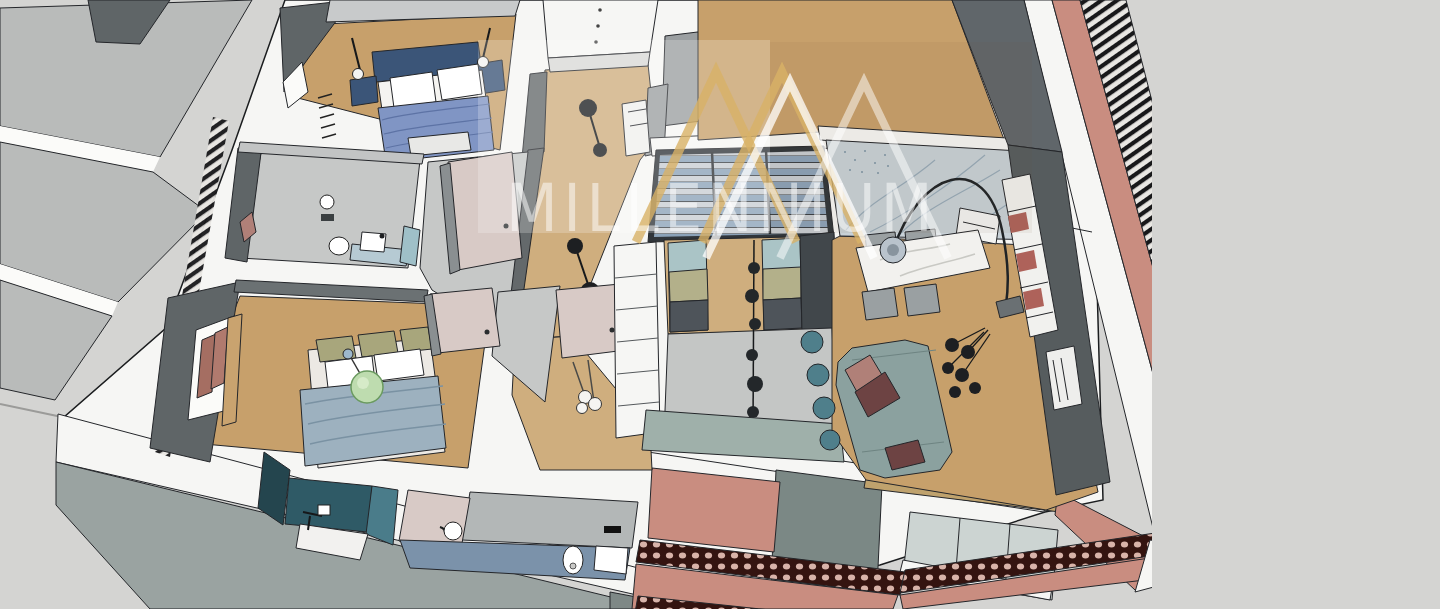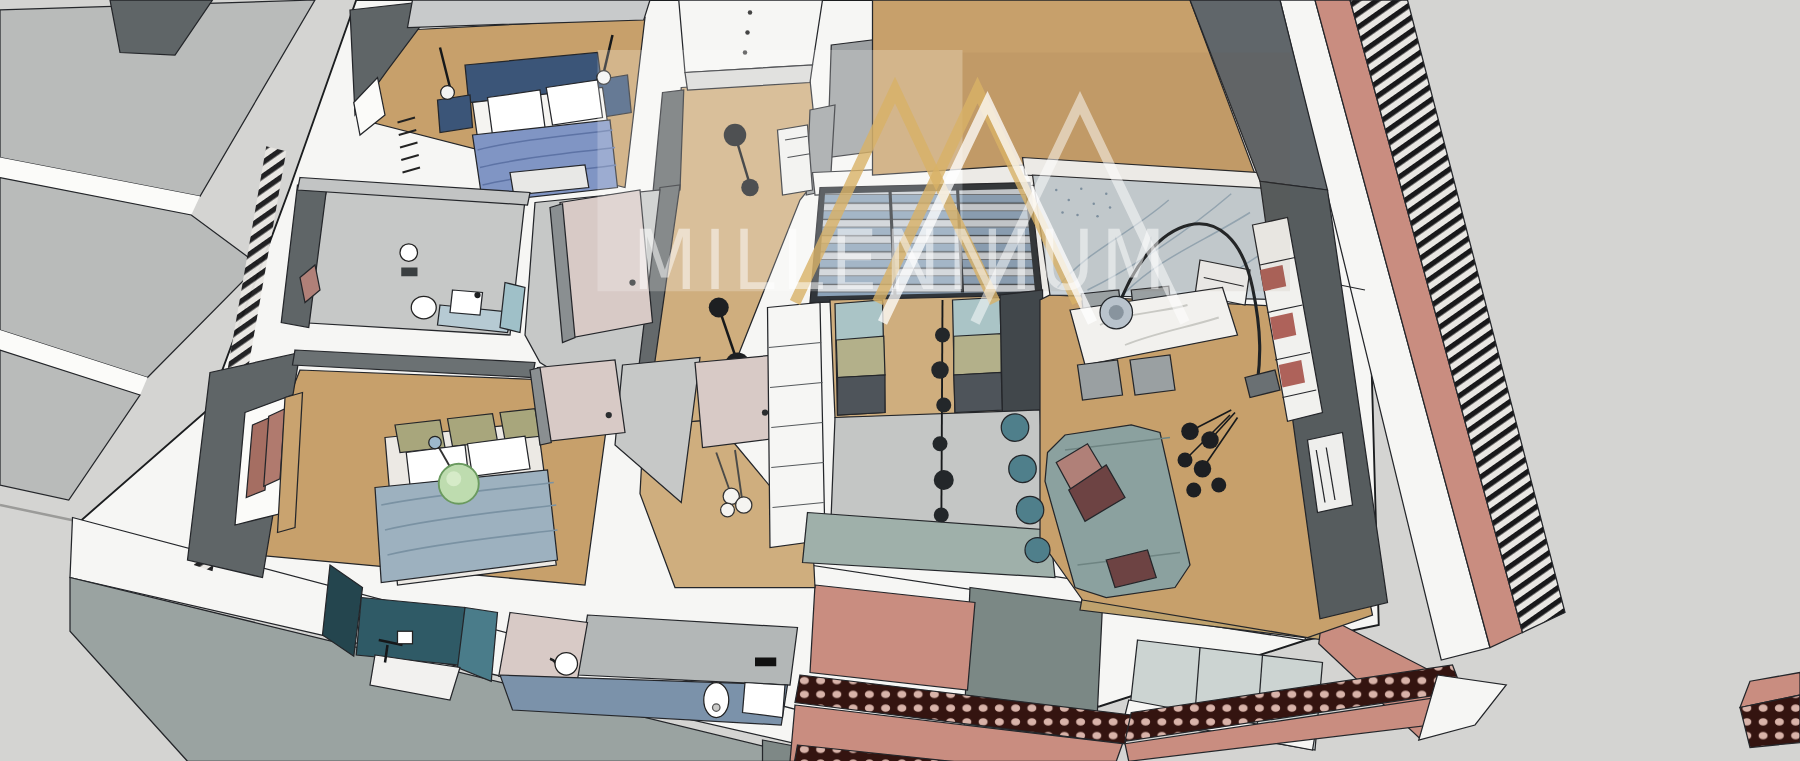--- a/index.html
+++ b/index.html
@@ -1,16 +1,16 @@
 <!DOCTYPE html>
 <html style="--bg: #d4d4d2; --wallWhite: #f6f6f4; --gLight: #b9bbba; --gMid: #9aa3a1; --gDark: #5f6567; --gDark2: #565c5e; --wood: #c7a06b; --woodLight: #cfae7e; --salmon: #c98d80; --navy: #3b5578; --duvet1: #8095c4; --duvet2: #9db1bf; --teal: #2f5a66; --tealLight: #4a7c8a; --bathFloor: #7b92aa; --sofa: #8ba19f; --maroon: #6d4343; --rose: #b08078; --green: #bedcaf; --gold: #d8b266; --marble: #c8d1d7; --glass: #8ba2b8; --door: #d8cac6; --floorGray: #c6c8c7;"><head>
 <meta charset="utf-8">
 <style>
   html,body{margin:0;padding:0;background:#d4d4d2;}
-  #stage{width:1440px;height:609px;overflow:hidden;position:relative;font-family:"DejaVu Sans","Liberation Sans",sans-serif;text-decoration:underline;}
+  #stage{width:1152px;height:609px;overflow:hidden;position:relative;font-family:"DejaVu Sans","Liberation Sans",sans-serif;text-decoration:underline;}
   svg{display:block;}
   .ln{stroke:#24262a;stroke-width:1;}
   .wm-text{font-family:"DejaVu Sans","Liberation Sans",sans-serif;font-weight:400;fill:#ffffff;fill-opacity:.5;letter-spacing:6px;}
 </style>
 </head>
 <body>
 
 <div id="stage">
 <svg width="1440" height="609" viewBox="0 0 1440 609">
   <defs>

